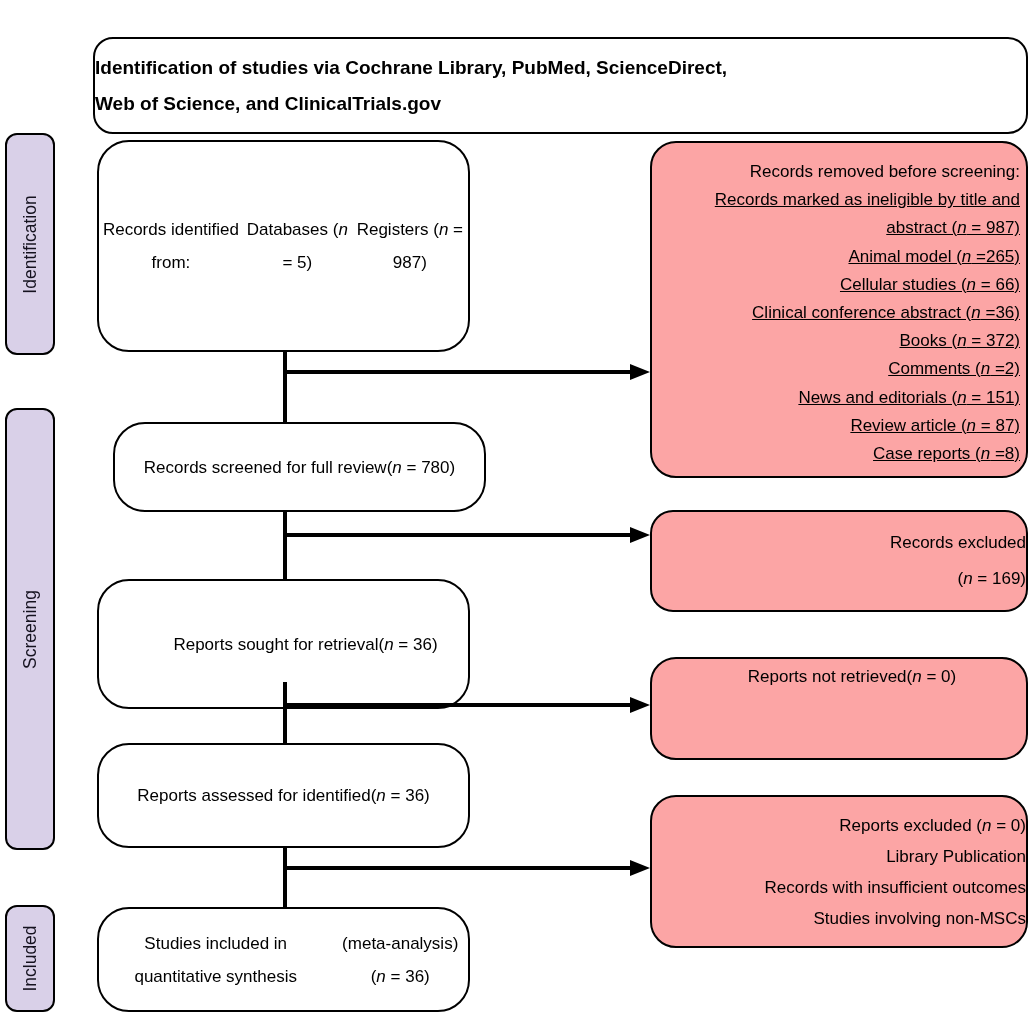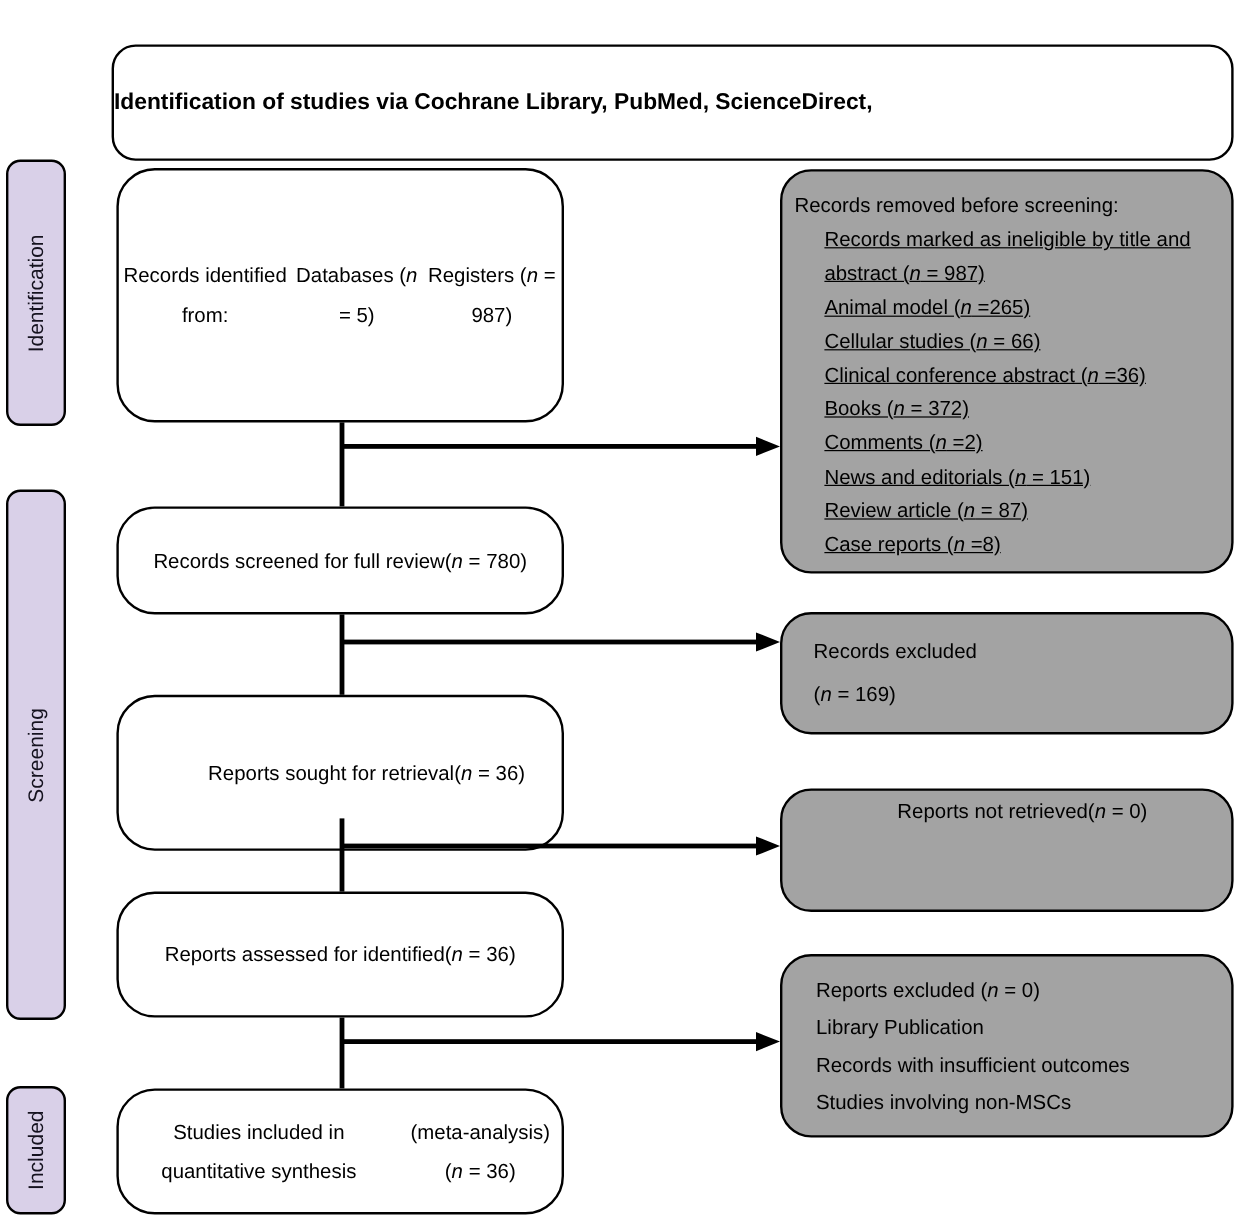--- a/index.html
+++ b/index.html
@@ -36,34 +36,34 @@
   .sb-included{top:905px;height:107px;}
   
   .lbox{
     position:absolute;left:97px;width:373px;
     border:2.5px solid #000;border-radius:32px;background:#fff;
     display:flex;flex-direction:row;justify-content:center;align-items:center;
     font-size:17px;line-height:33px;text-align:center;
     box-sizing:border-box;
   }
   .b1{top:140px;height:212px;}
-  .b2{top:422px;height:90px;}
+  .b2{top:422px;height:90px;margin-left:16px;}
   .b3{top:579px;height:130px;padding-left:44px;}
   .b4{top:743px;height:105px;}
   .b5{top:907px;height:105px;}
   
   .rbox{
     position:absolute;left:650px;width:378px;
-    border:2.5px solid #000;border-radius:26px;background:#a3a3a3;
-    font-size:17px;text-align:left;
+    border:2.5px solid #000;border-radius:26px;background:#fca5a5;
+    font-size:17px;text-align:right;
     box-sizing:border-box;
   }
   .r1{top:141px;height:337px;padding:15px 6px 10px 10px;line-height:28.2px;}
   .r1 .indent{padding-left:25px;text-decoration:underline;}
-  .r2{top:510px;height:102px;display:flex;flex-direction:column;justify-content:center;padding-left:26px;line-height:36px;}
+  .r2{top:510px;height:102px;display:flex;flex-direction:column;justify-content:center;padding-left:26px;line-height:36px;border-radius:23px;}
   .r3{top:657px;height:103px;display:flex;flex-direction:row;justify-content:center;padding-left:26px;line-height:36px;}
   .r4{top:795px;height:153px;display:flex;flex-direction:column;justify-content:center;padding-left:28px;line-height:31px;}
   
   .vline{position:absolute;left:283px;width:4px;background:#000;}
   .v1{top:352px;height:70px;}
   .v2{top:512px;height:67px;}
   .v3{top:682px;height:61px;}
   .v4{top:848px;height:59px;}
   .hline{position:absolute;left:285px;width:346px;height:4px;background:#000;}
   .a1{top:370px;} .a2{top:533px;} .a3{top:703px;} .a4{top:866px;}
@@ -74,20 +74,21 @@
   .h1{top:364px;} .h2{top:527px;} .h3{top:697px;} .h4{top:860px;}
   i{font-style:italic;}
 </style>
 </head>
 <body>
 
 <div class="canvas">
 
   <div class="titlebox">
     <div>Identification of studies via Cochrane Library, PubMed, ScienceDirect,</div>
+    <div>Web of Science, and ClinicalTrials.gov</div>
   </div>
 
   <div class="stagebar sb-identification" style="background: rgb(217, 208, 232);">
     <span>Identification</span>
   </div>
   <div class="stagebar sb-screening" style="background: rgb(217, 208, 232);">
     <span>Screening</span>
   </div>
   <div class="stagebar sb-included" style="background: rgb(217, 208, 232);">
     <span>Included</span>

